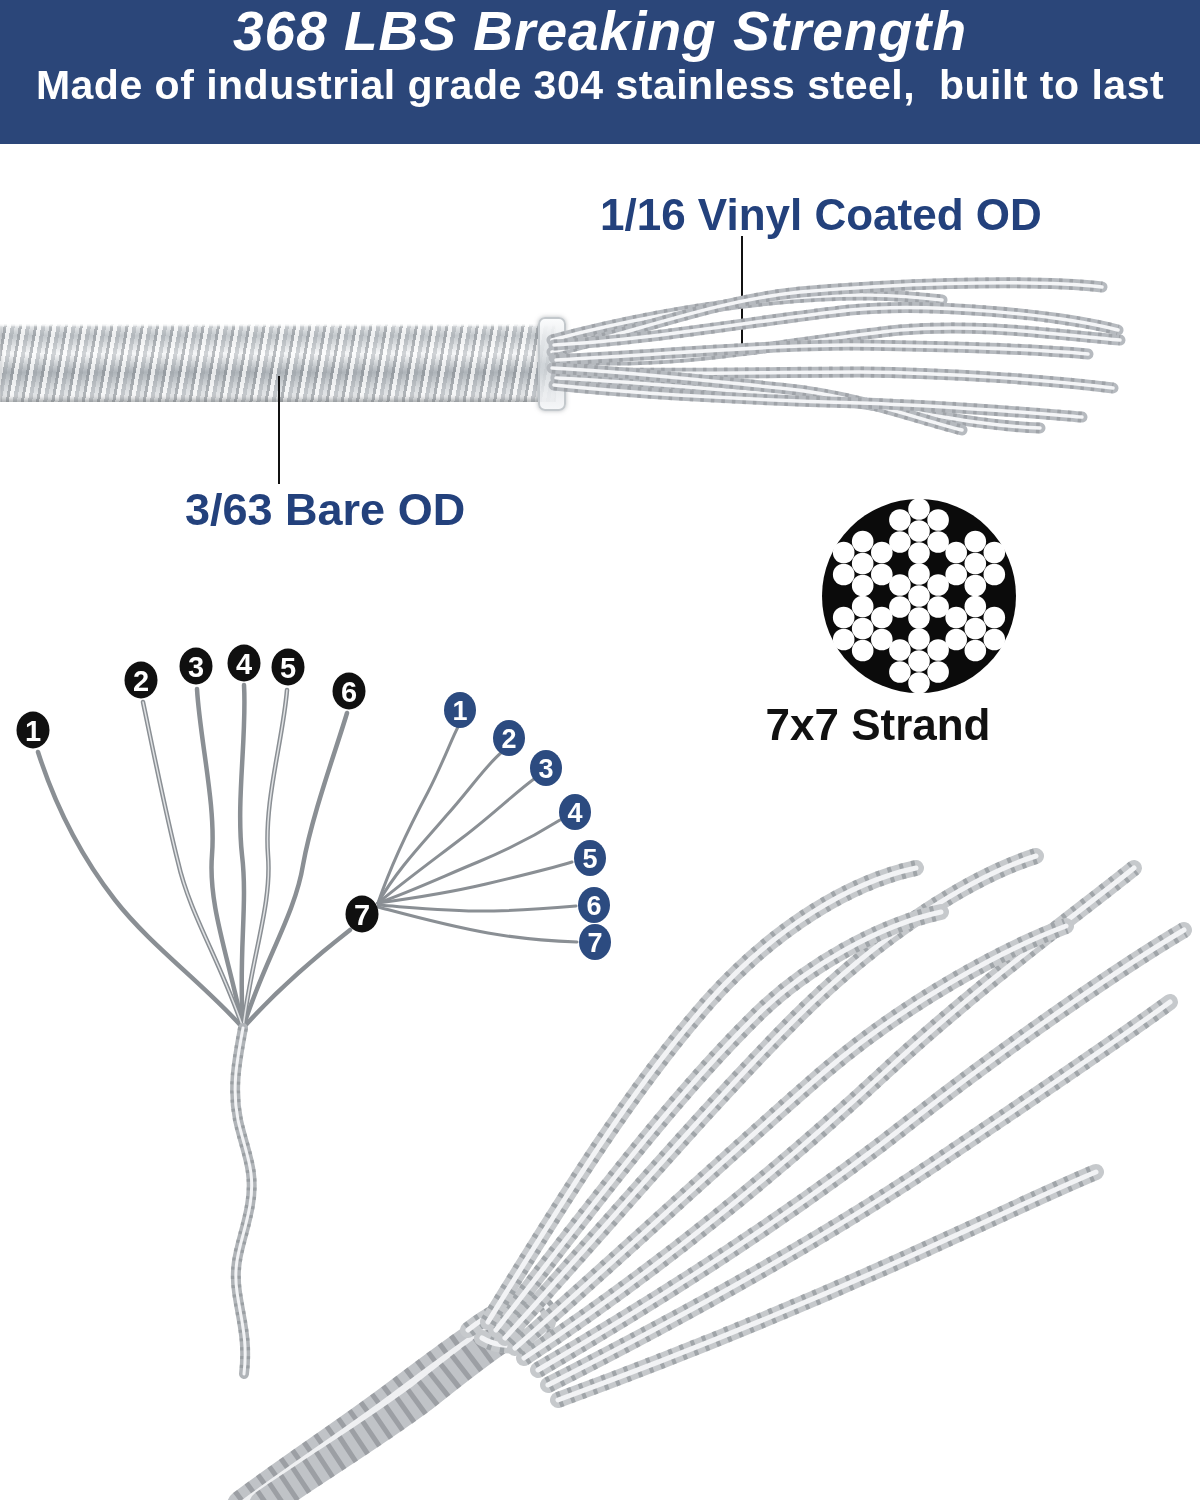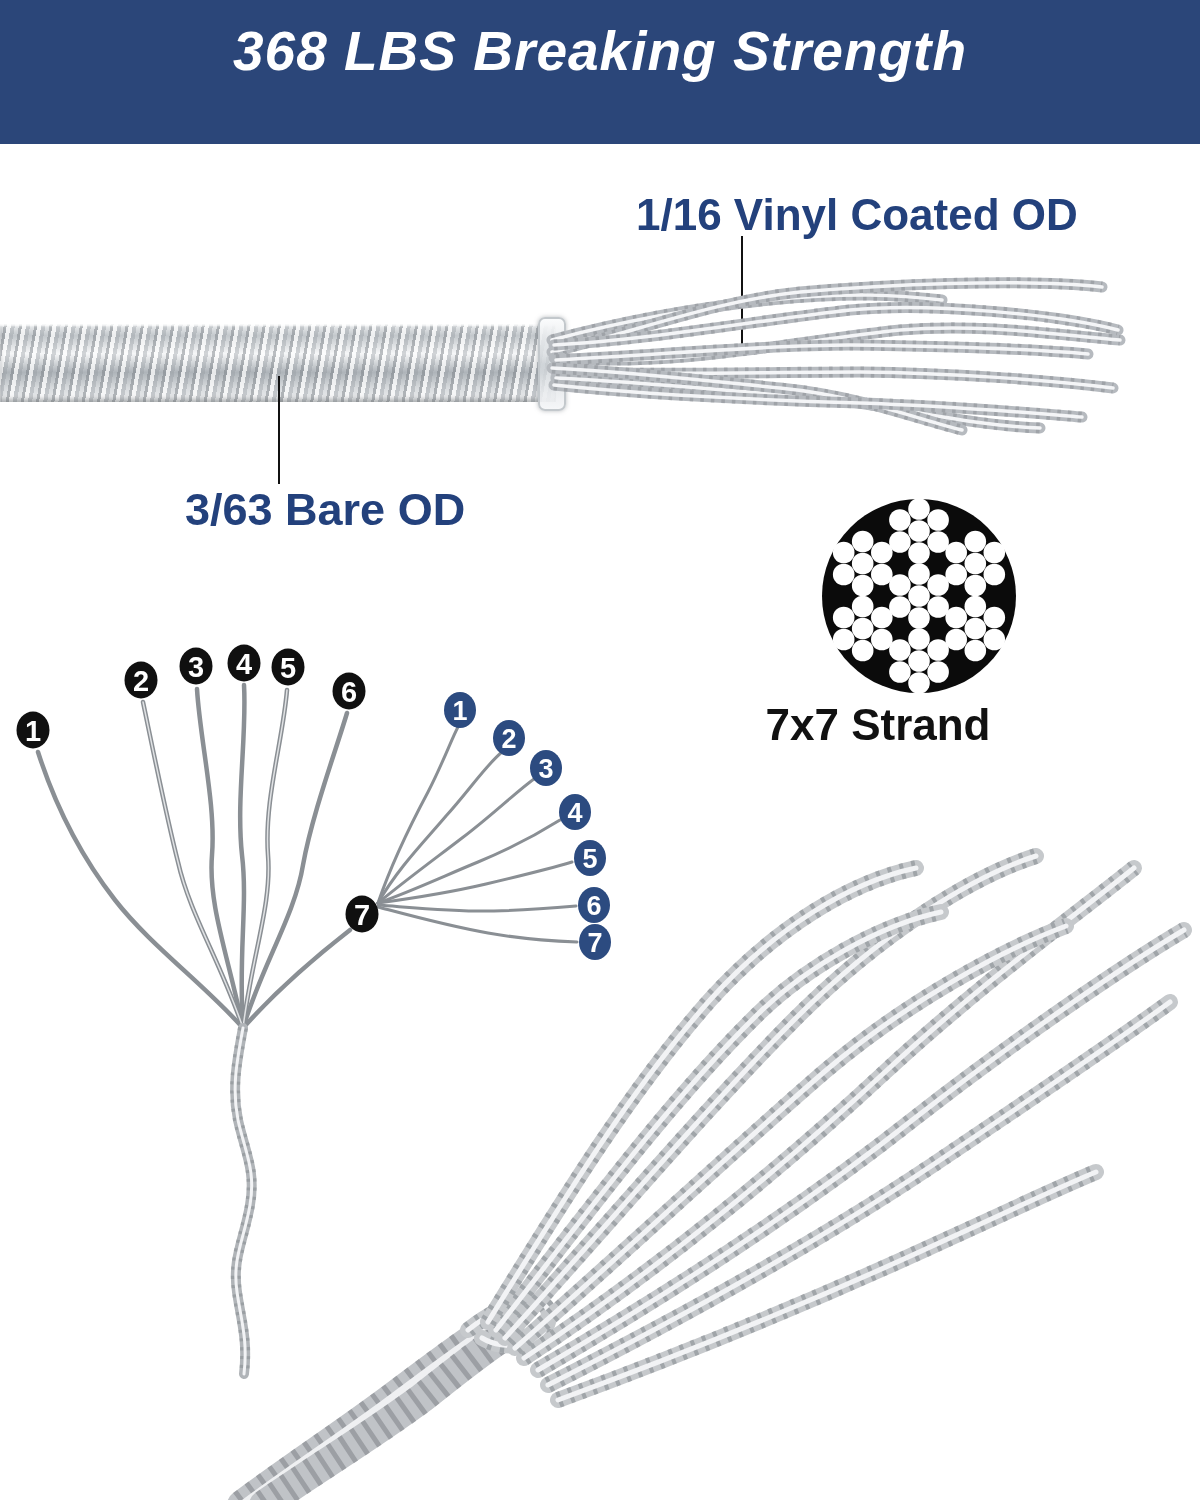--- a/index.html
+++ b/index.html
@@ -2,40 +2,40 @@
 <html><head>
 <meta charset="utf-8">
 <style>
   html,body{margin:0;padding:0;background:#fff;}
   .page{position:relative;width:1200px;height:1500px;background:#fff;overflow:hidden;
         font-family:"Liberation Sans",sans-serif;}
 
   
   .banner{position:absolute;left:0;top:0;width:1200px;height:144px;background:#2B4679;
           text-align:center;color:#fff;}
-  .banner .title{margin:0;padding-top:20px;font-size:55px;line-height:62px;
+  .banner .title{margin:0;padding-top:0;font-size:55px;line-height:62px;
                  font-weight:bold;font-style:italic;letter-spacing:1px;}
   .banner .subtitle{margin:0;font-size:41px;line-height:46px;font-weight:bold;
                     white-space:pre;letter-spacing:0.5px;}
 
   
   .cable-band{position:absolute;left:0;top:324px;width:556px;height:78px;
     background:
       repeating-linear-gradient(100deg, rgba(255,255,255,0) 0 4px, rgba(116,122,128,.45) 4px 7px,
         rgba(255,255,255,.7) 7px 11px, rgba(148,154,160,.38) 11px 15px),
       linear-gradient(180deg,#eef0f1 0%,#c3c8cc 15%,#f6f7f8 38%,#aeb4b9 62%,#d8dbde 82%,#eceeef 100%);
     box-shadow: inset 0 2px 2px rgba(255,255,255,.9), inset 0 -3px 4px rgba(90,95,100,.45);}
   .cable-collar{position:absolute;left:538px;top:317px;width:24px;height:90px;
     border:2px solid #c3c8cc;border-radius:7px;
     background:linear-gradient(180deg,rgba(250,251,252,.95),rgba(208,213,217,.8) 50%,rgba(245,246,248,.95));
     box-shadow:0 0 4px rgba(120,126,132,.5);}
 
   
   .anno{position:absolute;font-weight:bold;color:#23417C;white-space:nowrap;}
-  .anno.vinyl{left:636px;top:192px;font-size:44px;line-height:46px;}
+  .anno.vinyl{left:600px;top:192px;font-size:44px;line-height:46px;}
   .anno.bare{left:185px;top:486px;font-size:45px;line-height:47px;}
   .caption7x7{position:absolute;left:762px;top:702px;width:232px;text-align:center;
               font-size:44px;line-height:46px;font-weight:bold;color:#111;}
 
   
   svg.art{position:absolute;left:0;top:0;width:1200px;height:1500px;}
   .lead{stroke:#111;stroke-width:2;}
   
   .s-base{fill:none;stroke:#b6babf;stroke-width:11;stroke-linecap:round;}
   .s-tw{fill:none;stroke:#878c92;stroke-width:11;stroke-dasharray:3.5 7;opacity:.5;}
@@ -59,20 +59,21 @@
   .num.black{font-size:29px;}
   .num.blue{font-size:27px;}
 </style>
 </head>
 <body>
 
 <div class="page">
 
   <header class="banner">
     <h1 class="title">368 LBS Breaking Strength</h1>
+    <p class="subtitle">Made of industrial grade 304 stainless steel,  built to last</p>
   </header>
 
   <div class="cable-band"></div>
   <div class="cable-collar"></div>
 
   <div class="anno vinyl">1/16 Vinyl Coated OD</div>
   <div class="anno bare">3/63 Bare OD</div>
   <div class="caption7x7">7x7 Strand</div>
 
   <svg class="art" viewBox="0 0 1200 1500">

